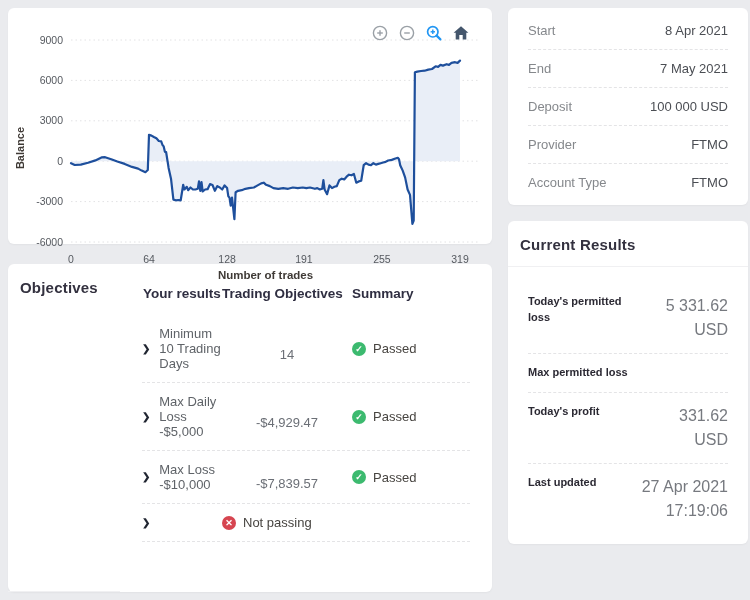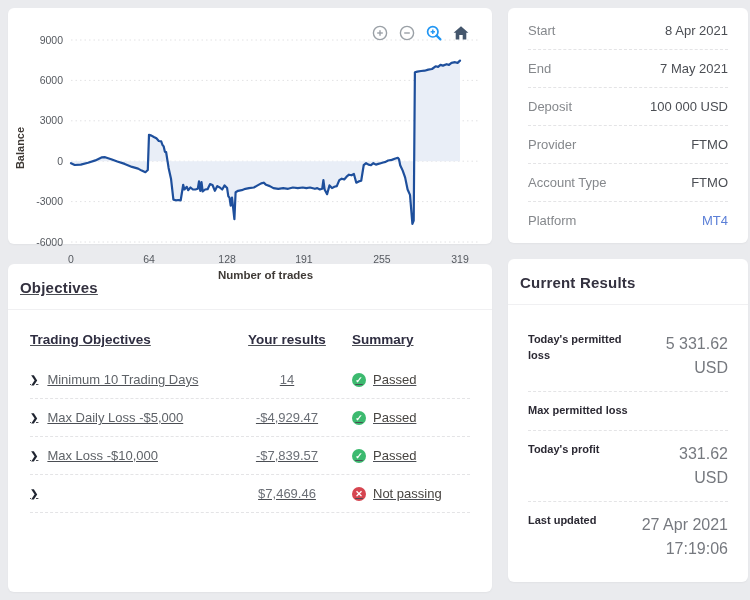--- a/index.html
+++ b/index.html
@@ -24,39 +24,39 @@
     box-shadow: 0 1px 2px rgba(0,0,0,0.04);
   }
   
   .chart-card { position: relative; height: 236px; margin-bottom: 20px; }
   .chart-toolbar {
     position: absolute; top: 16px; right: 22px;
     display: flex; gap: 9px; align-items: center; z-index: 2;
   }
   .tb-icon { width: 18px; height: 18px; cursor: pointer; display: block; }
   
-  .objectives-card { flex: 1 1 auto; display: flex; flex-direction: column; text-decoration: underline; }
+  .objectives-card { flex: 1 1 auto; display: flex; flex-direction: row; }
   .card-header {
     padding: 15px 22px 13px 12px;
     border-bottom: 1px solid #f0f0f2;
   }
   .card-title { font-size: 15px; font-weight: 700; color: #33313f; letter-spacing: .2px; }
   .obj-table { padding: 14px 22px 0 22px; }
   .obj-head-row, .obj-row {
     display: grid;
     grid-template-columns: 1fr 130px 118px;
     align-items: center;
   }
   .obj-head-row { padding: 8px 0 14px 0; }
   .obj-head { font-size: 13.5px; font-weight: 700; color: #2f2e41; }
   .obj-head.center { text-align: center; }
   .obj-row { padding: 11px 0; border-bottom: 1px dashed #e4e4e6; }
   .obj-name { font-size: 13px; color: #5f6368; display: flex; align-items: center; gap: 9px; }
   .chev { font-size: 10px; font-weight: 700; color: #1f2430; line-height: 1; }
-  .obj-result { font-size: 13px; color: #6b6f76; text-align: center; }
+  .obj-result { font-size: 13px; color: #6b6f76; text-align: center; margin-top: 12px; }
   .obj-status { font-size: 13px; color: #474440; display: flex; align-items: center; gap: 7px; }
   .status-dot {
     width: 14px; height: 14px; border-radius: 50%;
     color: #fff; font-size: 9px; font-weight: 700;
     display: inline-flex; align-items: center; justify-content: center;
     flex: 0 0 14px;
   }
   .status-dot.pass { background: #3cba6f; }
   .status-dot.fail { background: #d64550; }
   
@@ -136,22 +136,22 @@
           <path d="M63.0,155.2 L66.7,157.0 L72.8,156.6 L80.1,154.8 L87.4,152.4 L93.5,149.4 L97.1,149.2 L103.2,151.2 L109.3,153.5 L116.7,155.9 L124.0,158.9 L130.1,160.6 L133.7,162.6 L137.4,164.2 L139.8,162.0 L141.0,126.9 L143.5,127.6 L145.9,129.0 L148.4,130.3 L150.8,133.0 L153.2,133.3 L154.5,137.0 L155.7,138.4 L156.9,143.8 L158.1,144.0 L160.6,159.9 L163.0,170.7 L165.4,191.6 L167.9,192.3 L170.3,192.0 L172.7,192.3 L175.2,176.8 L176.4,181.5 L178.8,178.8 L180.1,182.2 L182.5,179.5 L184.9,181.5 L187.4,181.5 L189.8,180.8 L191.0,173.4 L192.3,182.8 L193.5,174.1 L194.7,183.5 L197.1,181.5 L199.6,181.2 L202.0,176.1 L204.5,177.0 L206.9,182.8 L209.3,178.1 L211.8,179.5 L214.2,181.5 L216.6,177.4 L219.1,180.1 L220.3,188.2 L221.5,189.6 L222.7,197.6 L224.0,189.6 L225.2,200.3 L226.4,211.1 L227.6,184.2 L230.1,182.8 L233.7,182.2 L237.4,180.8 L241.0,180.1 L245.9,179.5 L249.6,177.4 L253.2,175.4 L255.7,174.7 L258.1,176.8 L261.8,178.1 L265.4,180.1 L270.3,180.8 L275.2,180.1 L280.1,180.8 L284.9,179.5 L289.8,180.1 L294.7,179.5 L298.4,180.1 L302.0,179.5 L306.9,180.8 L309.3,180.1 L311.8,181.5 L314.2,180.8 L315.4,172.1 L316.6,181.5 L319.1,186.2 L321.5,177.4 L324.0,180.1 L326.4,178.8 L328.8,178.1 L331.3,172.1 L333.7,170.7 L336.2,171.4 L338.6,168.7 L341.0,166.7 L343.5,167.3 L345.9,166.0 L348.3,174.7 L350.8,173.4 L353.2,172.7 L355.7,157.2 L358.1,155.2 L360.5,156.6 L363.0,157.2 L365.4,155.2 L367.9,156.6 L370.3,155.9 L372.7,155.2 L375.2,154.5 L377.6,153.9 L380.1,152.5 L383.7,151.9 L387.4,150.5 L389.8,149.8 L391.0,151.2 L392.2,157.2 L394.7,162.6 L397.1,169.4 L399.6,181.5 L402.0,186.9 L404.4,215.8 L405.7,212.5 L406.9,64.3 L409.3,63.6 L413.0,63.0 L416.6,62.7 L420.3,61.6 L424.0,61.0 L427.6,58.3 L430.1,58.9 L432.5,56.9 L434.9,57.6 L438.6,56.2 L441.0,56.9 L443.5,54.9 L447.1,54.2 L449.6,54.9 L452.0,52.6" fill="none" stroke="#1e4f9c" stroke-width="2.2" stroke-linejoin="round" stroke-linecap="round"></path>
         </svg>
     </div>
 
     <div class="card objectives-card">
       <div class="card-header">
         <div class="card-title">Objectives</div>
       </div>
       <div class="obj-table">
         <div class="obj-head-row">
+          <div class="obj-head center">Your results</div>
           <div class="obj-head">Trading Objectives</div>
-          <div class="obj-head center">Your results</div>
           <div class="obj-head">Summary</div>
         </div>
 
         <div class="obj-row">
           <div class="obj-name">
             <span class="chev">❯</span>
             <span>Minimum 10 Trading Days</span>
           </div>
           <div class="obj-result">14</div>
           <div class="obj-status">
@@ -181,21 +181,20 @@
           <div class="obj-status">
             <span class="status-dot pass">✓</span>
             <span>Passed</span>
           </div>
         </div>
 
         <div class="obj-row">
           <div class="obj-name">
             <span class="chev">❯</span>
           </div>
-          <div class="obj-result">$7,469.46</div>
           <div class="obj-status">
             <span class="status-dot fail">✕</span>
             <span>Not passing</span>
           </div>
         </div>
       </div>
     </div>
   </div>
 
   <div class="col">
@@ -213,24 +212,20 @@
         <span class="info-label">Deposit</span>
         <span class="info-value">100 000 USD</span>
       </div>
       <div class="info-row">
         <span class="info-label">Provider</span>
         <span class="info-value">FTMO</span>
       </div>
       <div class="info-row">
         <span class="info-label">Account Type</span>
         <span class="info-value">FTMO</span>
-      </div>
-      <div class="info-row">
-        <span class="info-label">Platform</span>
-        <span class="info-value accent">MT4</span>
       </div>
     </div>
 
     <div class="card results-card">
       <div class="card-header">
         <div class="card-title">Current Results</div>
       </div>
       <div class="results-body">
         <div class="res-row">
           <span class="res-label">Today's permitted loss</span>

